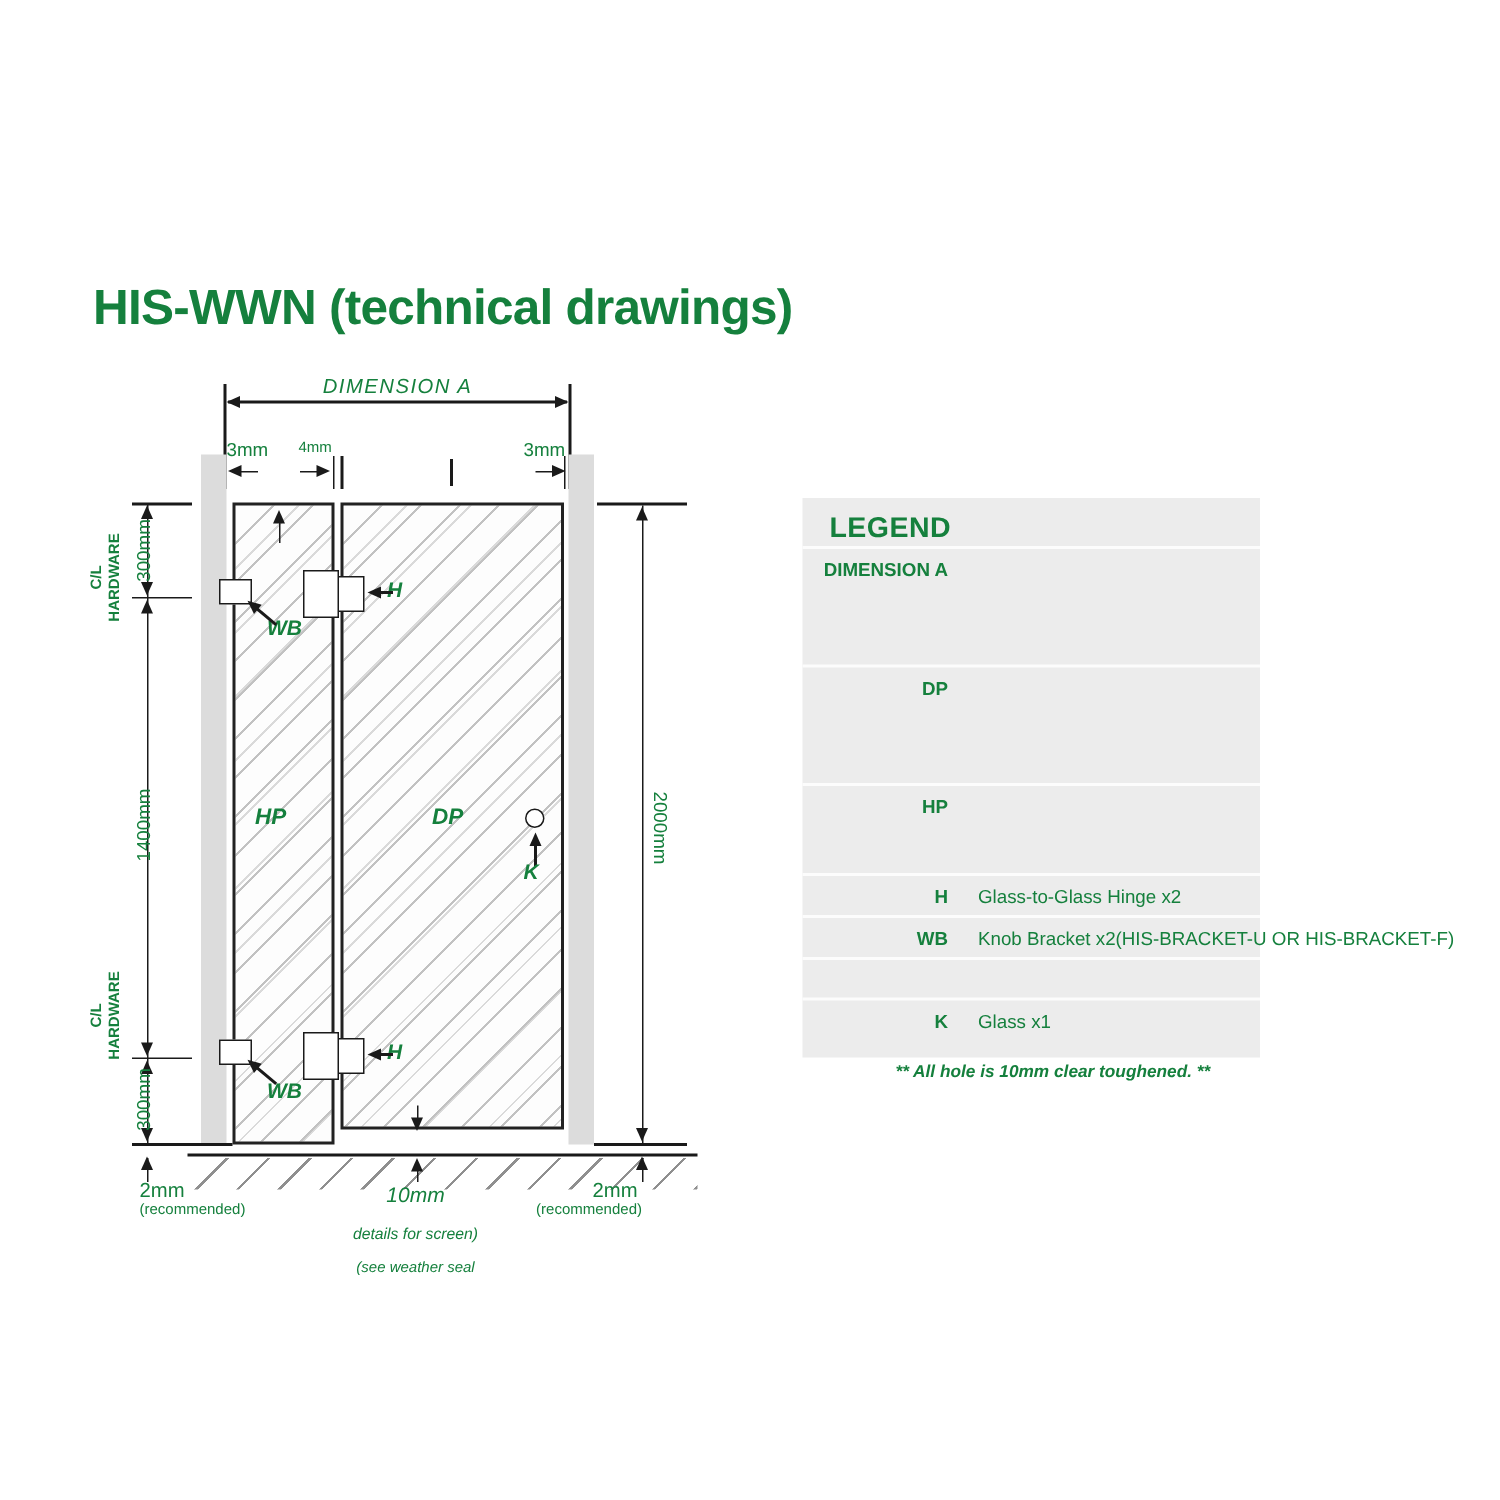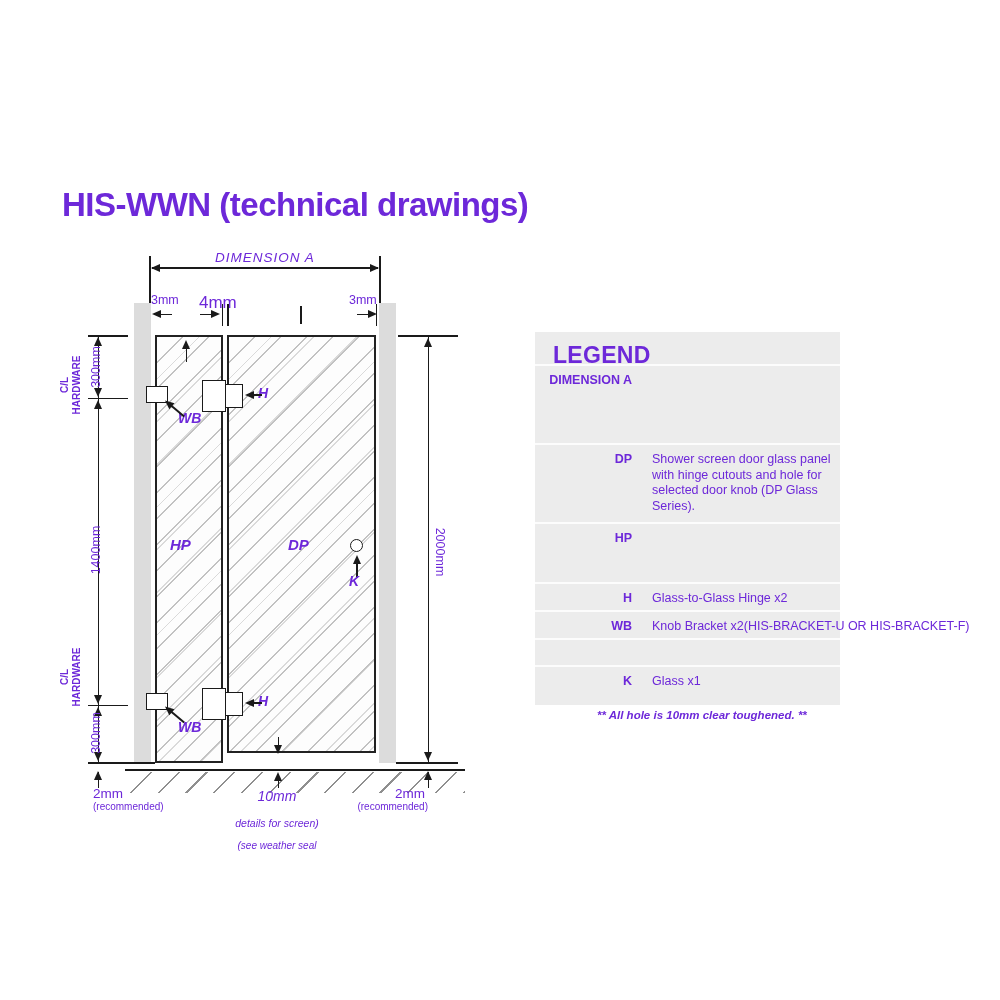--- a/index.html
+++ b/index.html
@@ -1,17 +1,17 @@
 <!DOCTYPE html>
 <html><head>
 <meta charset="utf-8">
 <style>
   html,body{margin:0;padding:0;background:#fff;}
   #page{position:relative;width:1000px;height:1000px;background:#fff;overflow:hidden;
-        font-family:"Liberation Sans",sans-serif;color:#6d28d9;}
+        font-family:"Liberation Sans",sans-serif;color:#15803d;}
   .ln{position:absolute;background:#1a1a1a;}
   .hl{height:1.5px;}
   .vl{width:1.5px;}
   .tri{position:absolute;width:0;height:0;}
   .triL{border-top:4px solid transparent;border-bottom:4px solid transparent;border-right:9px solid #1a1a1a;}
   .triR{border-top:4px solid transparent;border-bottom:4px solid transparent;border-left:9px solid #1a1a1a;}
   .triU{border-left:4px solid transparent;border-right:4px solid transparent;border-bottom:9px solid #1a1a1a;}
   .triD{border-left:4px solid transparent;border-right:4px solid transparent;border-top:9px solid #1a1a1a;}
   .lbl{position:absolute;white-space:nowrap;}
   .it{font-style:italic;}
@@ -26,21 +26,21 @@
       #fdfdfd;
       border:2px solid #222;box-sizing:border-box;}
   .hw{position:absolute;background:#fff;border:1.5px solid #1a1a1a;box-sizing:border-box;}
   .floorhatch{position:absolute;background:
       repeating-linear-gradient(135deg, rgba(0,0,0,0) 0 18px, #8f8f8f 18px 19.6px);}
   .diagarrow{position:absolute;height:1.5px;background:#1a1a1a;transform-origin:left center;}
   .diagarrow .head{position:absolute;right:-2px;top:-3.2px;width:0;height:0;
       border-top:4px solid transparent;border-bottom:4px solid transparent;border-left:9px solid #1a1a1a;}
   
   #legend{position:absolute;left:535px;top:332px;width:305px;height:373px;background:#ececec;box-sizing:border-box;}
-  .legend-title{height:32px;box-sizing:border-box;padding:10px 0 0 18px;font-size:23px;font-weight:700;letter-spacing:.3px;}
+  .legend-title{height:32px;box-sizing:border-box;padding:10px 0 0 18px;font-size:19px;font-weight:700;letter-spacing:.3px;}
   .lrow{display:flex;align-items:flex-start;border-top:2px solid #fcfcfc;box-sizing:border-box;padding-top:7px;}
   .term{flex:none;width:97px;text-align:right;font-weight:700;font-size:12.5px;line-height:15.5px;}
   .desc{margin-left:20px;width:195px;font-size:12.5px;line-height:15.5px;}
   .nowrap{white-space:nowrap;width:auto;overflow:visible;}
   .r0{height:79px;} .r1{height:79px;} .r2{height:60px;} .r3{height:28px;}
   .r4{height:28px;} .r5{height:27px;} .r6{height:40px;}
   .knobc{position:absolute;width:13px;height:13px;border:1.5px solid #1a1a1a;border-radius:50%;background:#fff;box-sizing:border-box;}
 </style>
 </head>
 <body>
@@ -50,21 +50,21 @@
   <div class="lbl b" style="left:62px;top:186px;font-size:33px;letter-spacing:-0.5px;">HIS-WWN (technical drawings)</div>
 
   <div class="rot it" style="left:190px;top:250px;width:150px;font-size:13.5px;letter-spacing:1px;">DIMENSION A</div>
   <div class="ln hl" style="left:152px;top:267px;width:226px;"></div>
   <div class="tri triL" style="left:151px;top:263.5px;"></div>
   <div class="tri triR" style="left:370px;top:263.5px;"></div>
   <div class="ln vl" style="left:149px;top:256px;height:70px;"></div>
   <div class="ln vl" style="left:379px;top:256px;height:70px;"></div>
 
   <div class="lbl" style="left:151px;top:293px;font-size:12.5px;">3mm</div>
-  <div class="lbl" style="left:199px;top:293px;font-size:17px;">4mm</div>
+  <div class="lbl" style="left:199px;top:293px;font-size:10px;">4mm</div>
   <div class="lbl" style="left:349px;top:293px;font-size:12.5px;">3mm</div>
   <div class="tri triL" style="left:152px;top:310px;"></div>
   <div class="ln hl" style="left:158px;top:313.5px;width:14px;"></div>
   <div class="ln hl" style="left:200px;top:313.5px;width:13px;"></div>
   <div class="tri triR" style="left:211px;top:310px;"></div>
   <div class="ln hl" style="left:357px;top:313.5px;width:13px;"></div>
   <div class="tri triR" style="left:368px;top:310px;"></div>
   <div class="ln vl" style="left:221.5px;top:304px;height:22px;"></div>
   <div class="ln vl" style="left:227px;top:304px;height:22px;"></div>
   <div class="ln vl" style="left:300px;top:306px;height:18px;"></div>
@@ -163,21 +163,20 @@
   <div class="rot" style="left:360px;top:786px;width:65px;text-align:right;font-size:13.5px;">2mm</div>
   <div class="rot" style="left:344px;top:801px;width:84px;text-align:right;font-size:10px;">(recommended)</div>
 
   <div id="legend">
     <div class="legend-title">LEGEND</div>
     <div class="lrow r0">
       <div class="term">DIMENSION A</div>
     </div>
     <div class="lrow r1">
       <div class="term">DP</div>
-      <div class="desc">Shower screen door glass panel with hinge cutouts and hole for selected door knob (DP Glass Series).</div>
     </div>
     <div class="lrow r2">
       <div class="term">HP</div>
     </div>
     <div class="lrow r3">
       <div class="term">H</div>
       <div class="desc">Glass-to-Glass Hinge x2</div>
     </div>
     <div class="lrow r4">
       <div class="term">WB</div>

